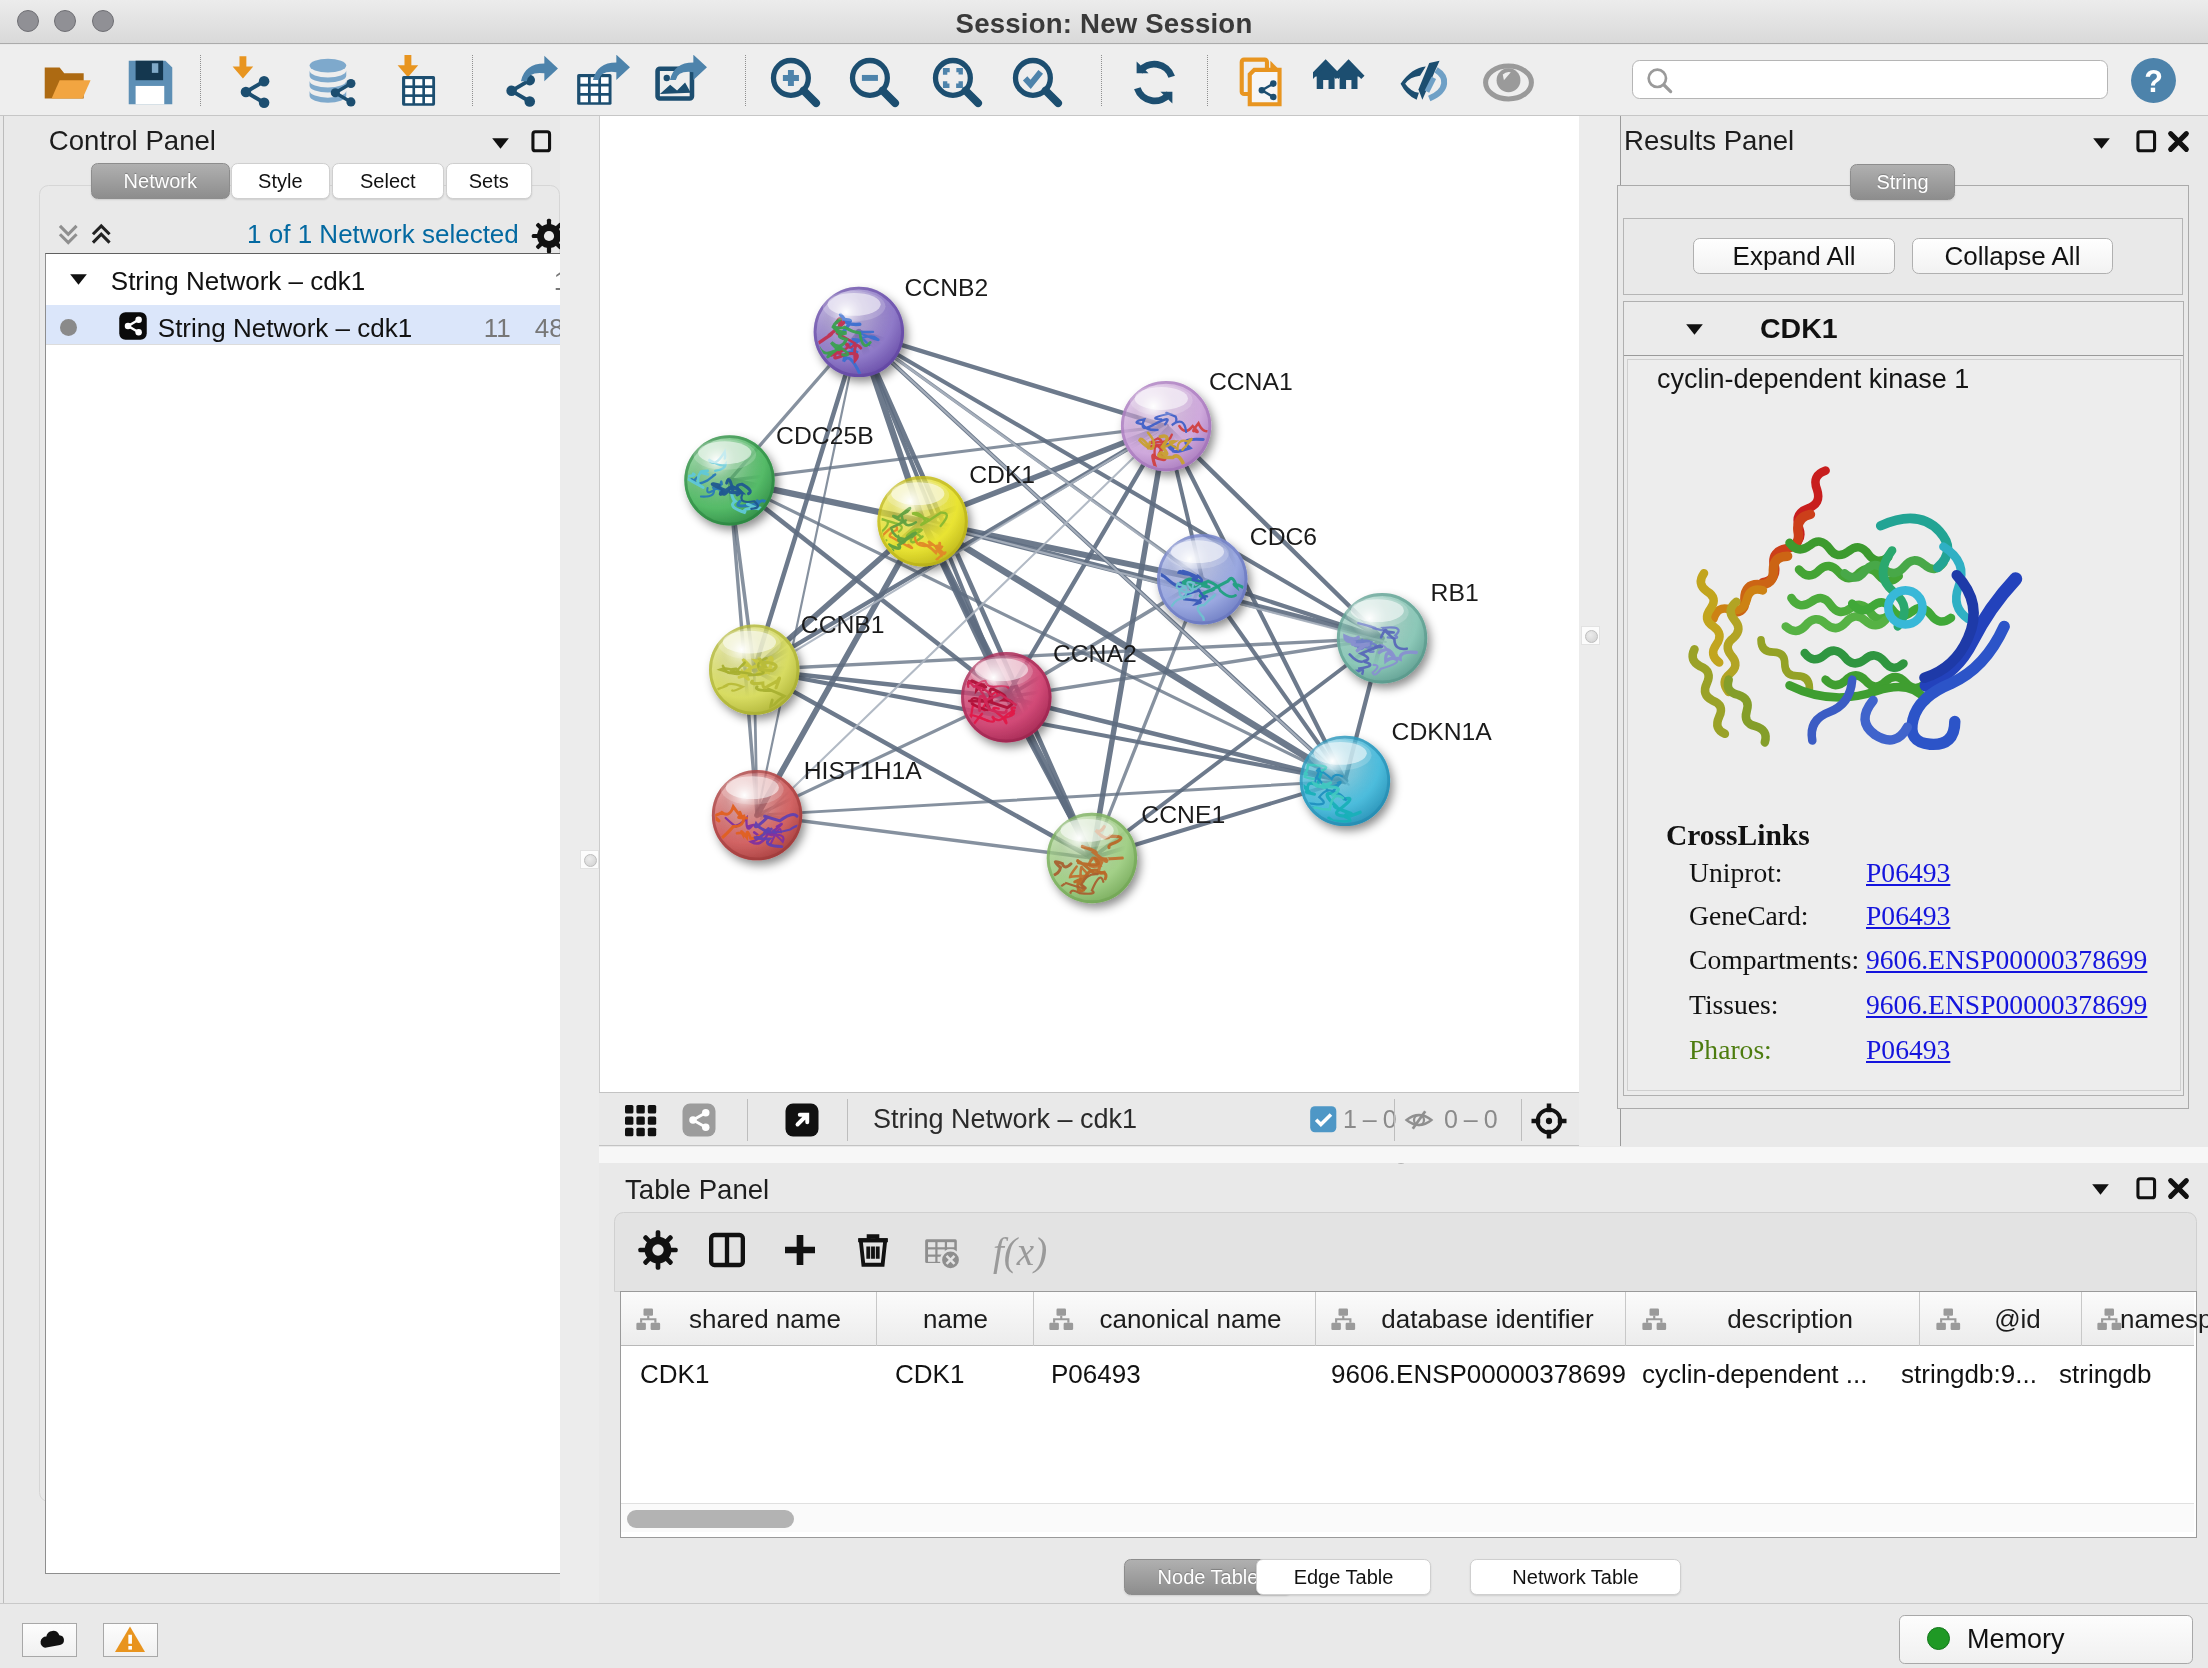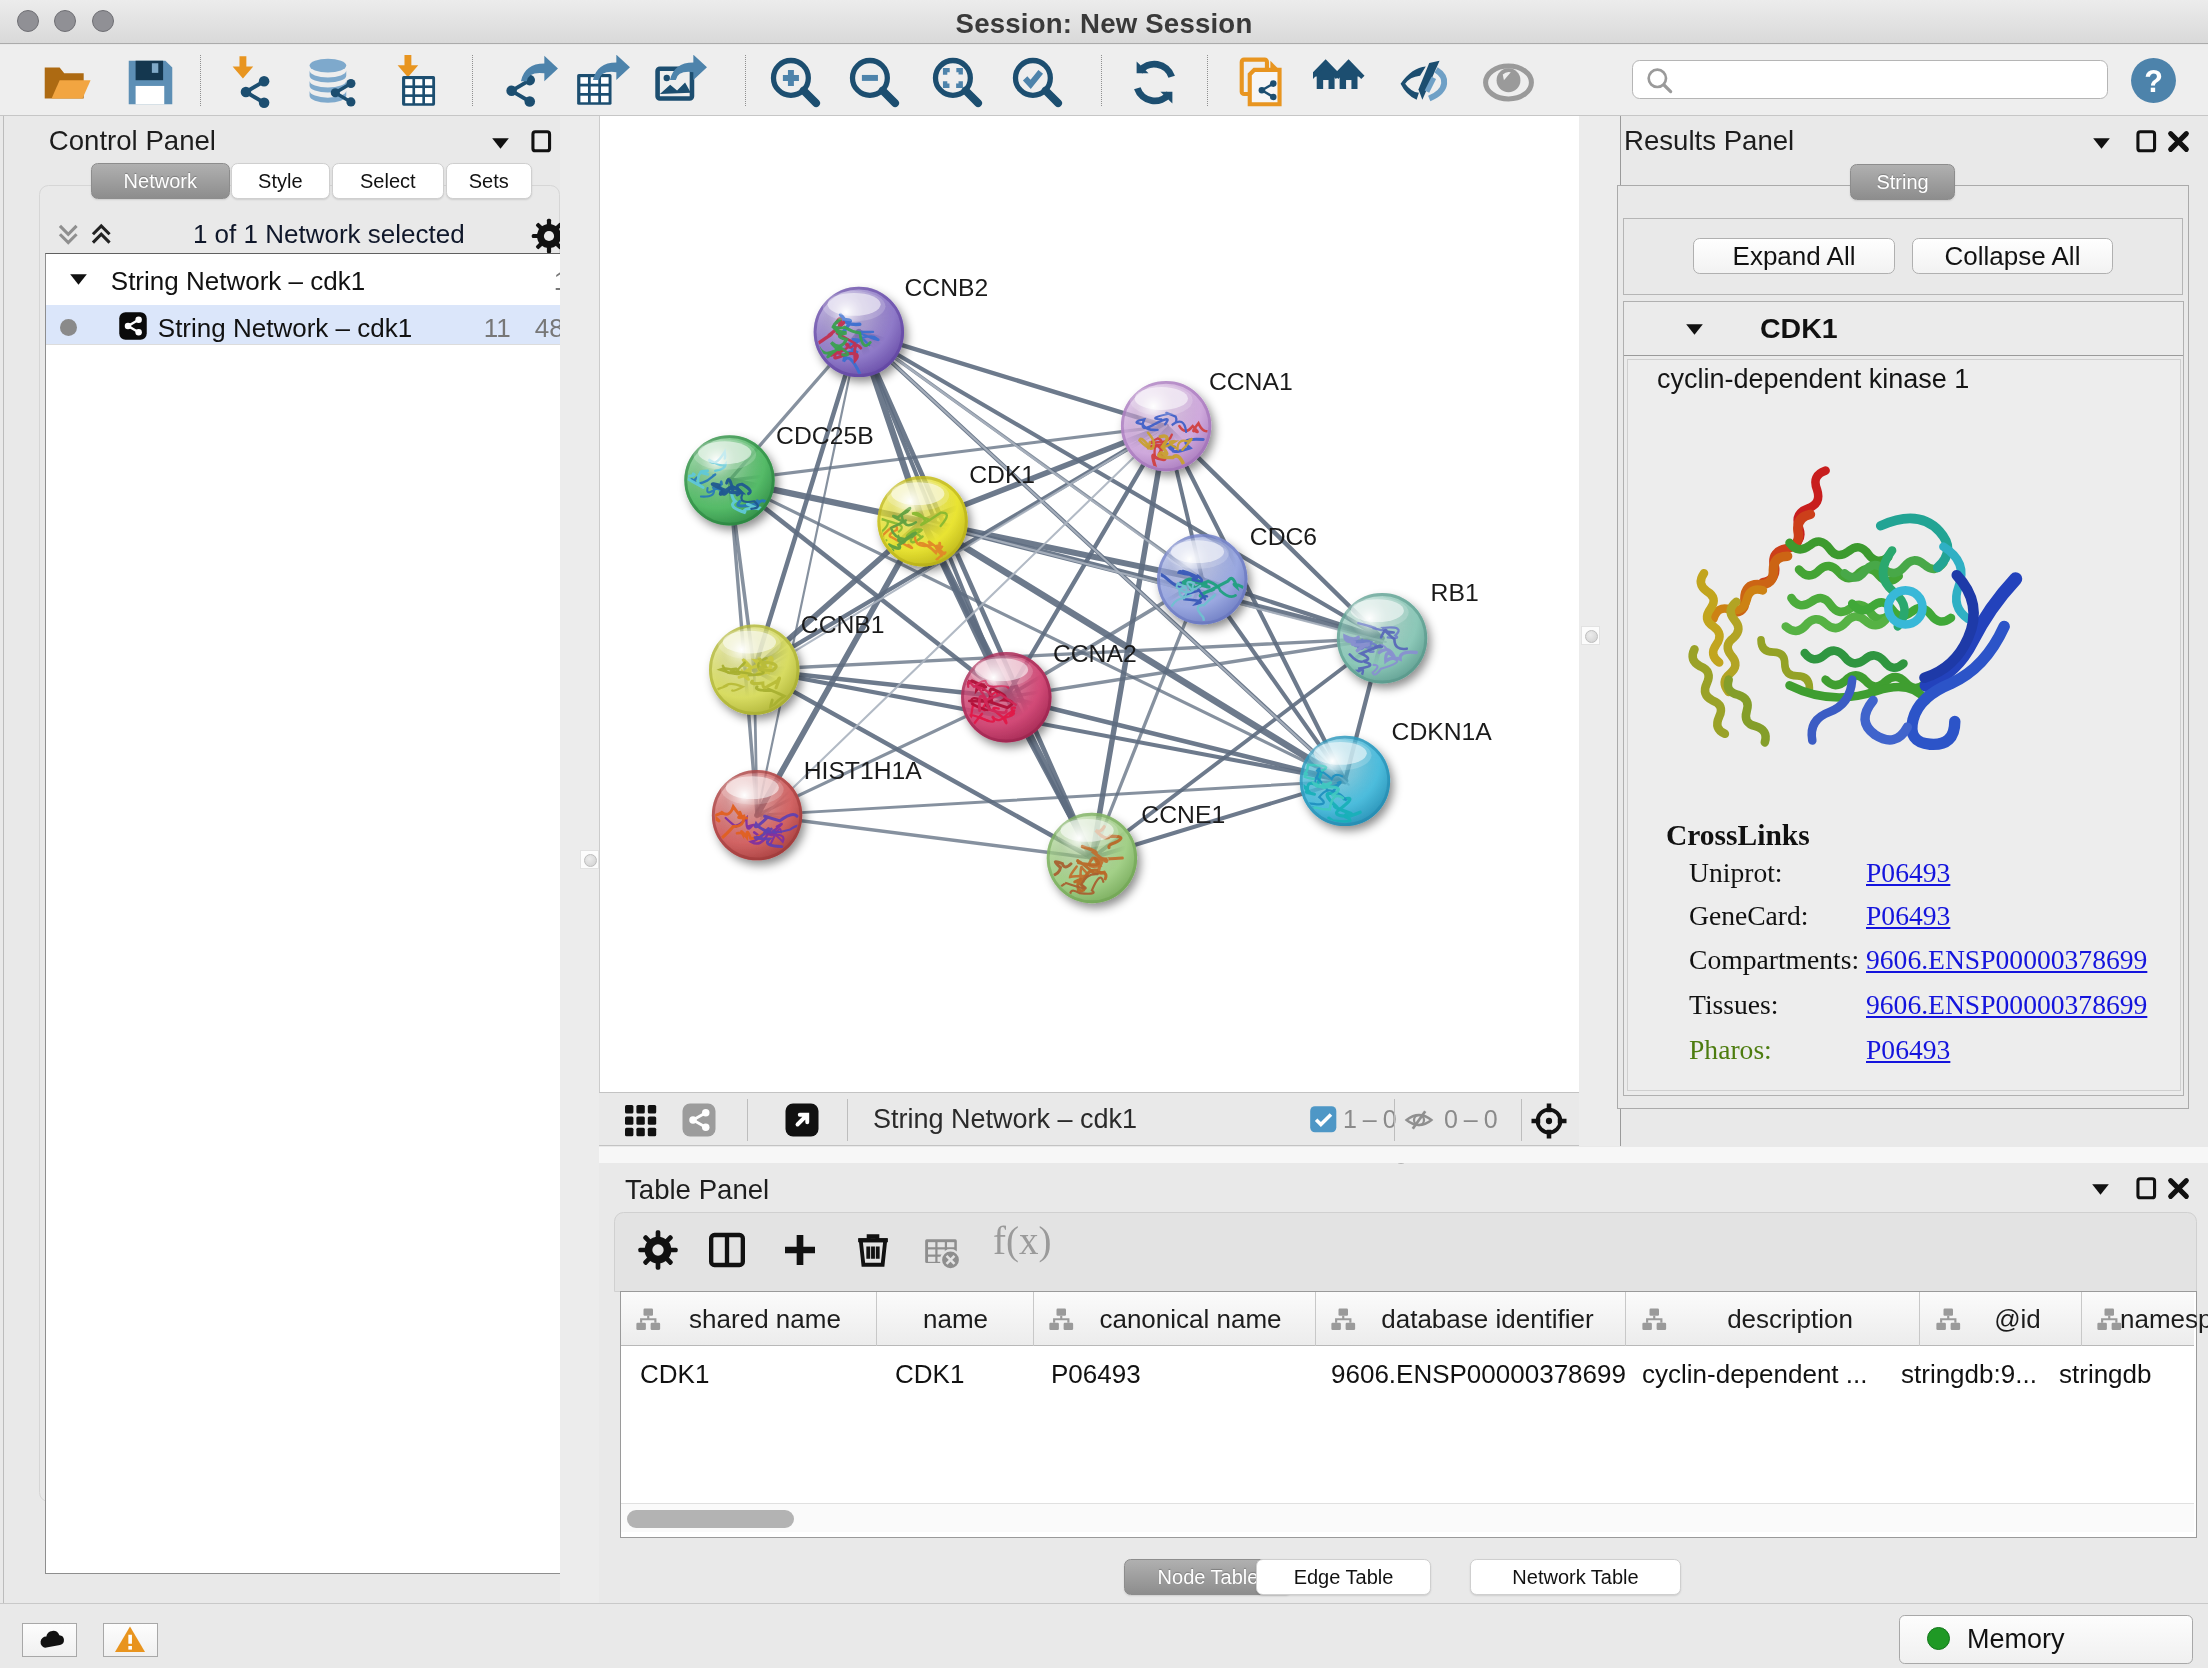--- a/index.html
+++ b/index.html
@@ -243,21 +243,21 @@
       <div class="tab" style="left:206px;top:47px;width:99px;line-height:34px">Style</div>
       <div class="tab" style="left:307px;top:47px;width:112px;line-height:34px">Select</div>
       <div class="tab" style="left:421px;top:47px;width:86px;line-height:34px">Sets</div>
       <div id="cptabbox" class="abs" style="left:14.3px;top:69px"></div>
       <svg class="abs" style="left:29.5px;top:104px" width="28.5" height="28.5" viewBox="0 0 24 24" xmlns="http://www.w3.org/2000/svg">
         <path d="M5 5 l7 7 7-7 M5 12 l7 7 7-7" stroke="#8f8f8f" stroke-width="2.6" fill="none"></path>
       </svg>
       <svg class="abs" style="left:62px;top:104px" width="28.5" height="28.5" viewBox="0 0 24 24" xmlns="http://www.w3.org/2000/svg">
         <path d="M5 12 l7-7 7 7 M5 19 l7-7 7 7" stroke="#222" stroke-width="2.6" fill="none"></path>
       </svg>
-      <div class="abs" style="left:114px;top:103px;width:380px;text-align:center;font-size:26px;color:#0f172a">1 of 1 Network selected</div>
+      <div class="abs" style="left:114px;top:103px;width:380px;text-align:right;font-size:26px;color:#0369a1">1 of 1 Network selected</div>
       <svg class="abs" style="left:506px;top:102px" width="36" height="36" viewBox="0 0 24 24" xmlns="http://www.w3.org/2000/svg">
         <circle cx="12" cy="12" r="8" fill="#111"></circle>
         <rect x="10.6" y="0.5" width="2.8" height="5" rx="1" fill="#111" transform="rotate(0 12 12)"></rect>
         <rect x="10.6" y="0.5" width="2.8" height="5" rx="1" fill="#111" transform="rotate(45 12 12)"></rect>
         <rect x="10.6" y="0.5" width="2.8" height="5" rx="1" fill="#111" transform="rotate(90 12 12)"></rect>
         <rect x="10.6" y="0.5" width="2.8" height="5" rx="1" fill="#111" transform="rotate(135 12 12)"></rect>
         <rect x="10.6" y="0.5" width="2.8" height="5" rx="1" fill="#111" transform="rotate(180 12 12)"></rect>
         <rect x="10.6" y="0.5" width="2.8" height="5" rx="1" fill="#111" transform="rotate(225 12 12)"></rect>
         <rect x="10.6" y="0.5" width="2.8" height="5" rx="1" fill="#111" transform="rotate(270 12 12)"></rect>
         <rect x="10.6" y="0.5" width="2.8" height="5" rx="1" fill="#111" transform="rotate(315 12 12)"></rect>
@@ -812,21 +812,21 @@
         <rect x="15.8" y="5.8" width="4.6" height="3.2" fill="#e3e3e3"></rect>
         <rect x="3.8" y="10.4" width="4.6" height="3.2" fill="#e3e3e3"></rect>
         <rect x="9.8" y="10.4" width="4.6" height="3.2" fill="#e3e3e3"></rect>
         <rect x="15.8" y="10.4" width="4.6" height="3.2" fill="#e3e3e3"></rect>
         <rect x="3.8" y="15.0" width="4.6" height="3.2" fill="#e3e3e3"></rect>
         <rect x="9.8" y="15.0" width="4.6" height="3.2" fill="#e3e3e3"></rect>
         <rect x="15.8" y="15.0" width="4.6" height="3.2" fill="#e3e3e3"></rect>
         <circle cx="18" cy="17" r="6" fill="#8e8e8e" stroke="#e3e3e3" stroke-width="1.4"></circle>
         <path d="M15.5 14.5 l5 5 M20.5 14.5 l-5 5" stroke="#e3e3e3" stroke-width="1.6"></path>
       </svg>
-      <div class="abs" style="left:394px;top:53px;font-size:39px;color:#9a9a9a;font-family:'Liberation Serif',serif;">f(x)</div>
+      <div class="abs" style="left:394px;top:64px;font-size:39px;color:#9a9a9a;font-family:'Liberation Serif',serif;font-style:italic">f(x)</div>
       <div id="tframe" class="abs">
         <div id="thead" class="abs"></div>
         <div class="th" style="left:0px;width:256px"></div>
         <svg class="abs" style="left:13.3px;top:13.3px" width="28.5" height="28.5" viewBox="0 0 24 24" xmlns="http://www.w3.org/2000/svg">
           <g fill="#9a9a9a">
             <rect x="8" y="3" width="8" height="6" rx="1"></rect>
             <rect x="2" y="15" width="8" height="6" rx="1"></rect>
             <rect x="14" y="15" width="8" height="6" rx="1"></rect>
             <path d="M12 9 v3 M6 15 v-3 h12 v3" stroke="#9a9a9a" stroke-width="1.8" fill="none"></path>
           </g>

